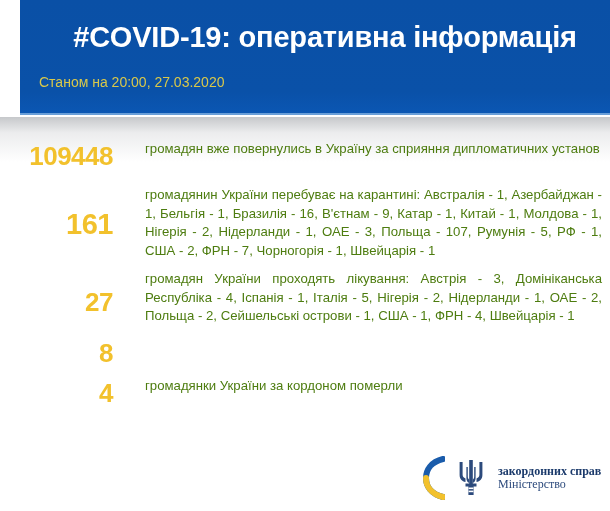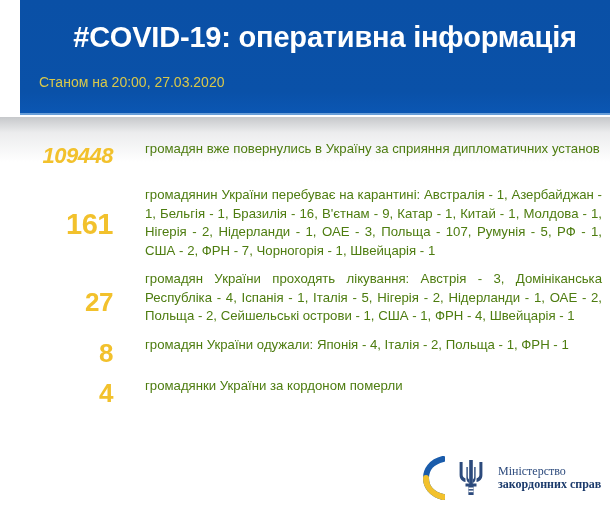--- a/index.html
+++ b/index.html
@@ -94,21 +94,21 @@
     color: #4d7c0f;
     font-size: 13.2px;
     line-height: 18.5px;
     text-align: justify;
     box-sizing: border-box;
   }
   .stat-text.nojustify { text-align: left; }
 
   
   .row-0 { margin-top: 0px; }
-  .row-0 .stat-number { font-size: 22px; font-style: italic; }
+  .row-0 .stat-number { font-size: 26px; }
   .row-1 { margin-top: 14px; }
   .row-1 .stat-number { font-size: 29px; padding-top: 22px; }
   .row-2 { margin-top: 10px; }
   .row-2 .stat-number { font-size: 26px; padding-top: 16px; }
   .row-3 { margin-top: 10px; }
   .row-3 .stat-number { font-size: 26px; padding-top: 1px; }
   .row-4 { margin-top: 6px; }
   .row-4 .stat-number { font-size: 26px; padding-top: 0px; }
 
   
@@ -162,21 +162,20 @@
     <div class="stat-text">громадянин України перебуває на карантині: Австралія - 1, Азербайджан - 1, Бельгія - 1, Бразилія - 16, В'єтнам - 9, Катар - 1, Китай - 1, Молдова - 1, Нігерія - 2, Нідерланди - 1, ОАЕ - 3, Польща - 107, Румунія - 5, РФ - 1, США - 2, ФРН - 7, Чорногорія - 1, Швейцарія - 1</div>
   </div>
 
   <div class="stat-row row-2">
     <div class="stat-number">27</div>
     <div class="stat-text">громадян України проходять лікування: Австрія - 3, Домініканська Республіка - 4, Іспанія - 1, Італія - 5, Нігерія - 2, Нідерланди - 1, ОАЕ - 2, Польща - 2, Сейшельські острови - 1, США - 1, ФРН - 4, Швейцарія - 1</div>
   </div>
 
   <div class="stat-row row-3">
     <div class="stat-number">8</div>
-    <div class="stat-text nojustify">громадян України одужали: Японія - 4, Італія - 2, Польща - 1, ФРН - 1</div>
   </div>
 
   <div class="stat-row row-4">
     <div class="stat-number">4</div>
     <div class="stat-text nojustify">громадянки України за кордоном померли</div>
   </div>
 
 </div>
 
 <div class="footer-logo">
@@ -199,17 +198,17 @@
 
       <path d="M24.6 9 L21.6 9 L21.6 20 C21.6 22.6, 20.6 24.2, 18.8 25 L18.8 21.6 C19.8 21, 20.2 20, 20.2 18.6 L20.2 9 Z"></path>
 
       <path d="M11.5 25.5 L22.5 25.5 L22.5 28.5 L19.6 28.5 L19.6 37 L14.4 37 L14.4 28.5 L11.5 28.5 Z"></path>
       <rect x="14.6" y="29.5" width="4.8" height="1.6" fill="#ffffff"></rect>
       <rect x="14.6" y="32.6" width="4.8" height="1.6" fill="#ffffff"></rect>
     </g>
   </svg>
 
   <div class="logo-text">
+    <div class="logo-line bold">закордонних справ</div>
     <div class="logo-line">Міністерство</div>
-    <div class="logo-line bold">закордонних справ</div>
   </div>
 
 </div>
 
 </body></html>

